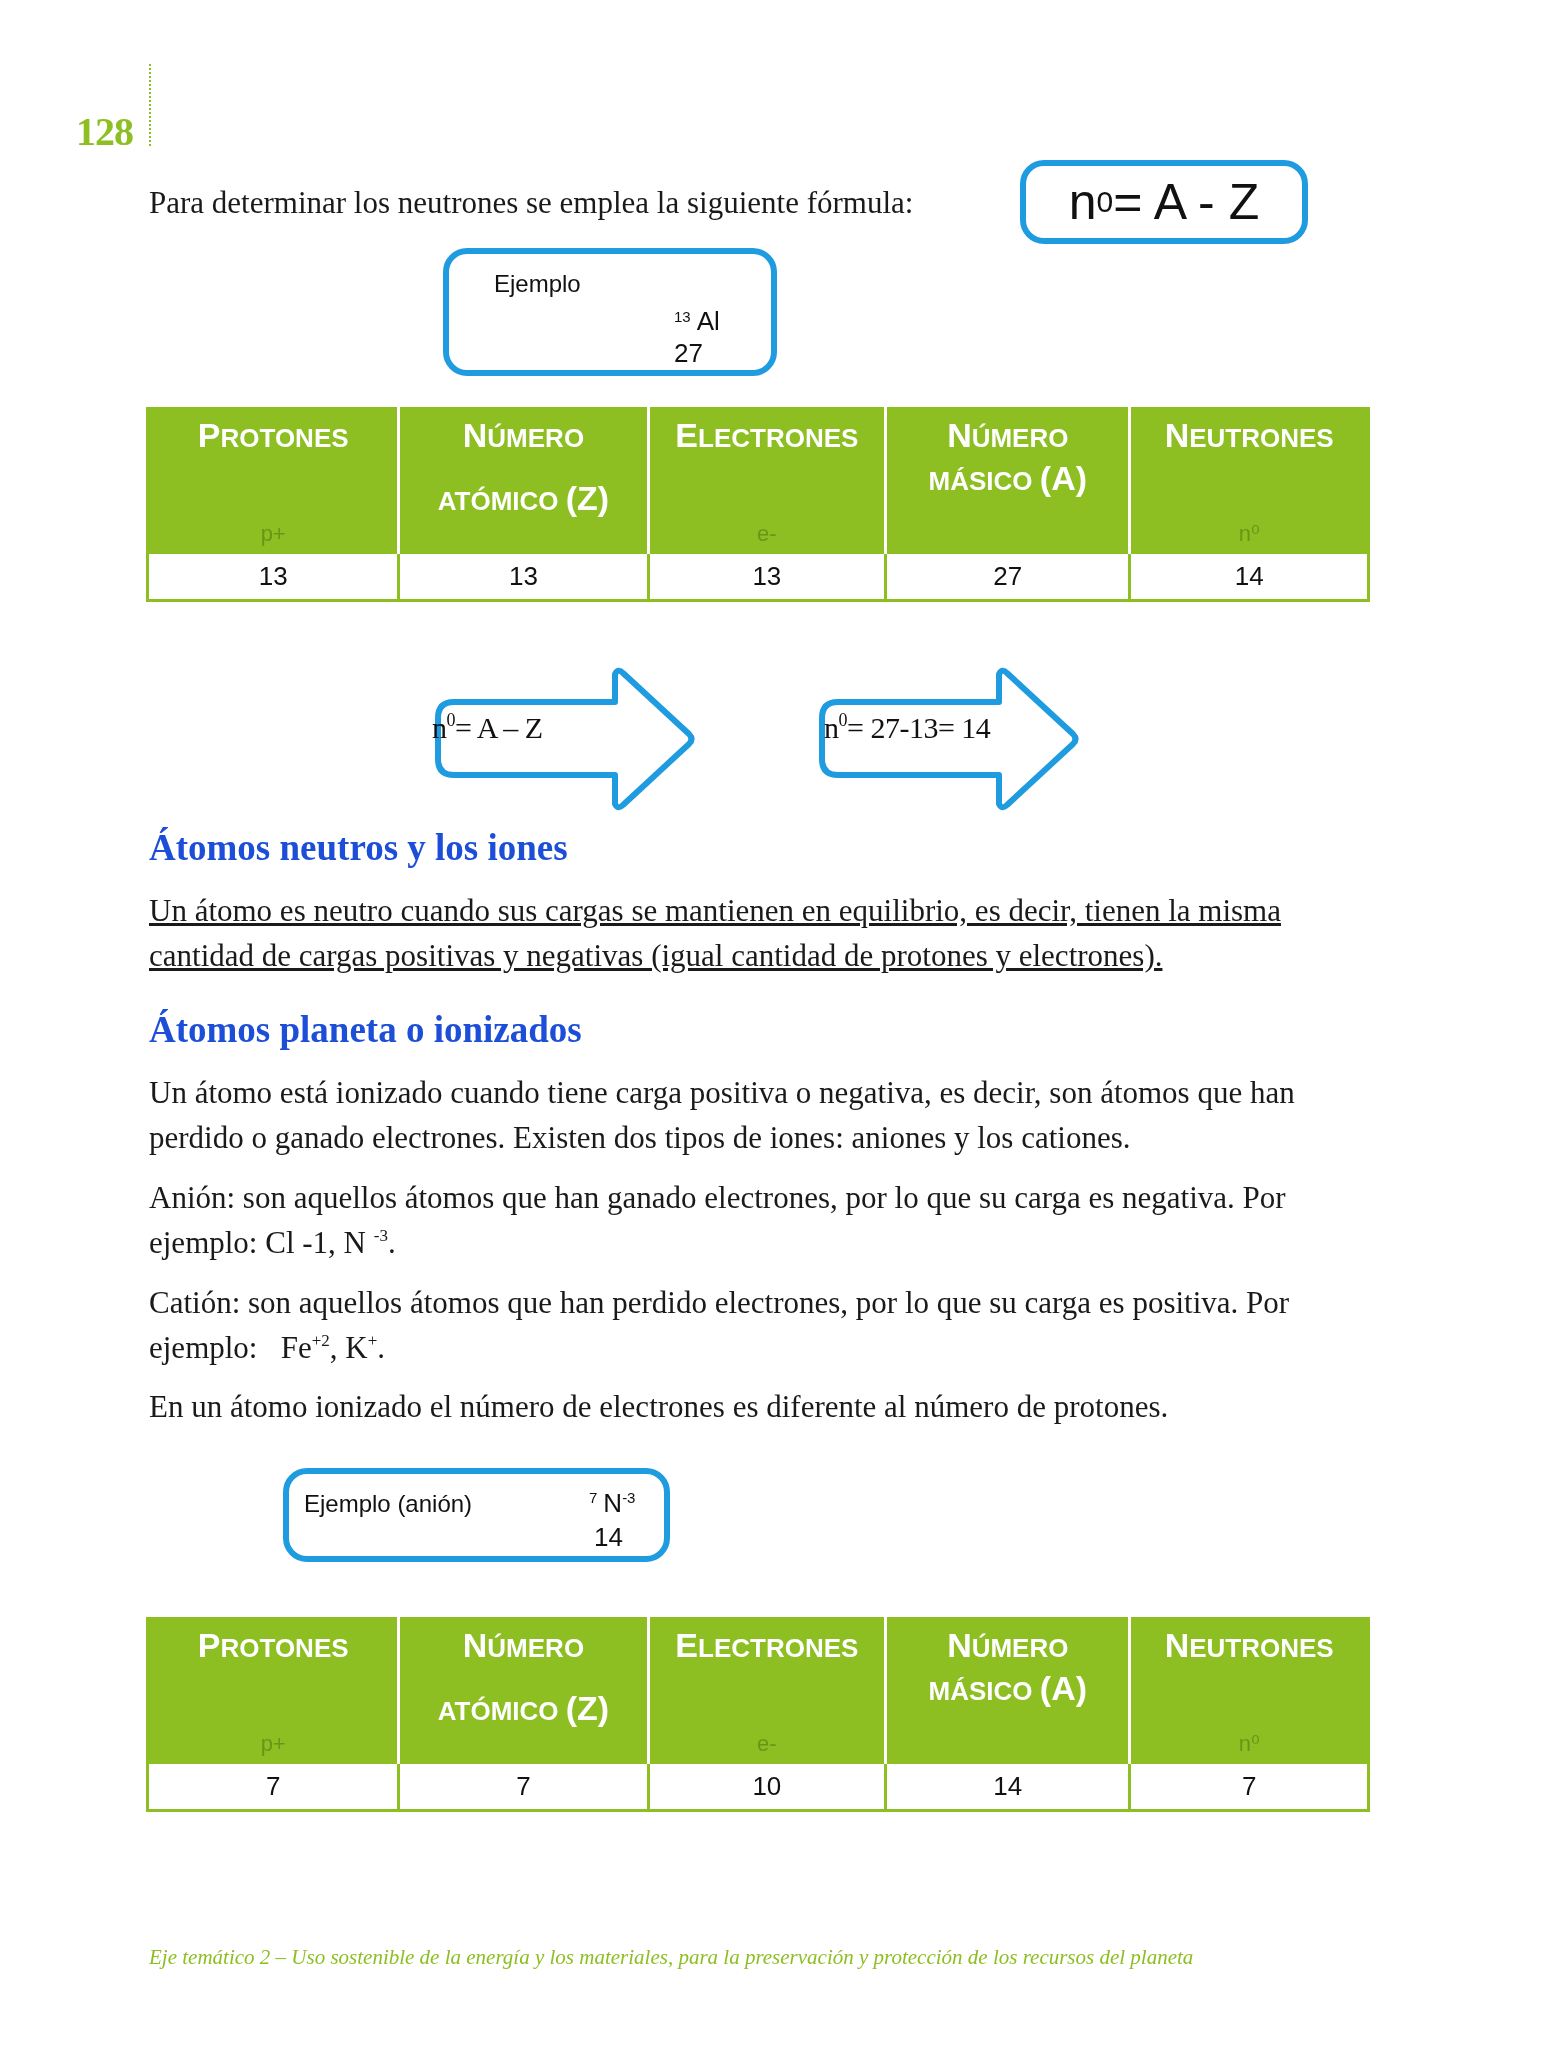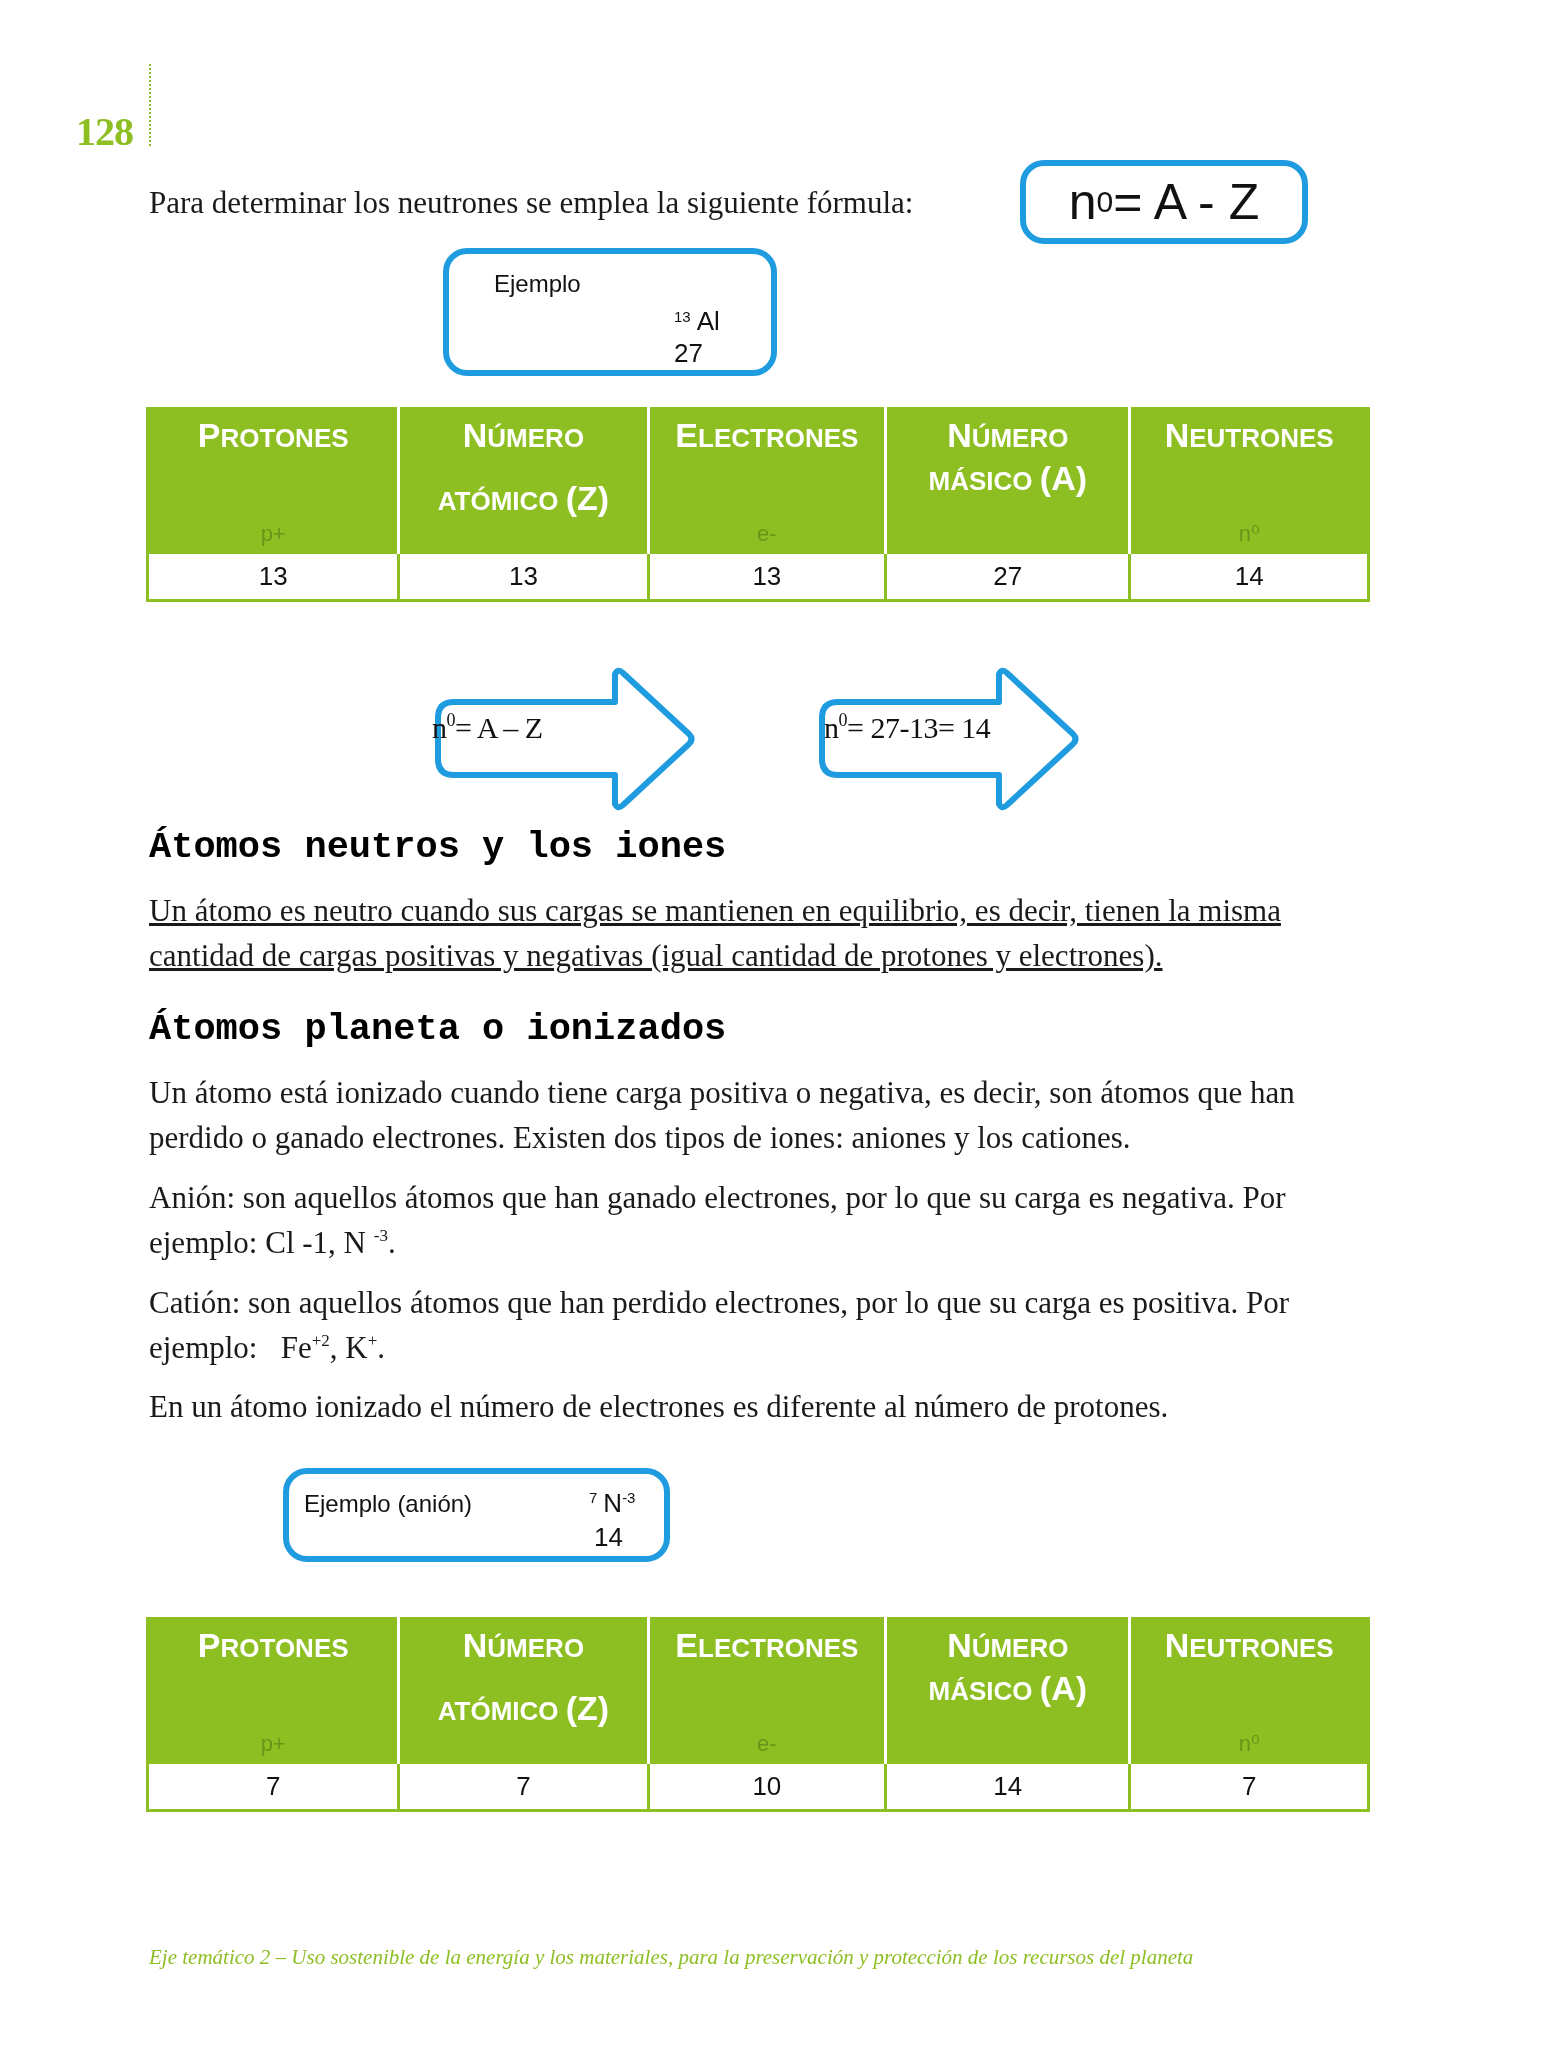--- a/index.html
+++ b/index.html
@@ -29,21 +29,21 @@
   table.atom th .sub { position: absolute; bottom: 4px; left: 0; right: 0; font-size: 22px; font-weight: normal; color: #6a9618; text-align: center; }
   table.atom td { border: 3px solid #8dbe22; height: 48px; text-align: center; font-size: 26px; color: #111; background: #fff; }
   .t-1 { top: 407px; }
   .t-2 { top: 1617px; }
   .col1 { width: 252px; } .col2 { width: 250px; } .col3 { width: 238px; } .col4 { width: 245px; } .col5 { width: 239px; }
   .arrow { width: 265px; height: 145px; }
   .arrow svg { position: absolute; left: 0; top: 0; }
   .arrow-text { position: absolute; top: 45px; left: 0; width: 205px; text-align: left; font-family: Liberation Serif, serif; font-size: 30px; color: #111; letter-spacing: -0.5px; }
   .arrow-1 { left: 432px; top: 666px; }
   .arrow-2 { left: 816px; top: 666px; }
-  .heading { font-size: 37px; font-weight: bold; color: #000000; font-family: Liberation Mono, monospace; }
+  .heading { font-size: 37px; font-weight: bold; color: #1d4ed8; font-family: Liberation Serif, serif; }
   .h1 { left: 149px; top: 826px; }
   .p1 { left: 149px; top: 888px; width: 1240px; text-decoration: underline; }
   .h2b { left: 149px; top: 1008px; }
   .p2 { left: 149px; top: 1070px; width: 1240px; }
   .p3 { left: 149px; top: 1175px; width: 1240px; }
   .p4 { left: 149px; top: 1280px; width: 1240px; }
   .p5 { left: 149px; top: 1384px; width: 1240px; }
   .p sup, .body-text sup { font-size: 0.55em; vertical-align: 0.7em; line-height: 0; }
   .anion-box { left: 283px; top: 1468px; width: 387px; height: 94px; }
   .anion-box .lbl { position: absolute; left: 15px; top: 16px; font-size: 24px; }

